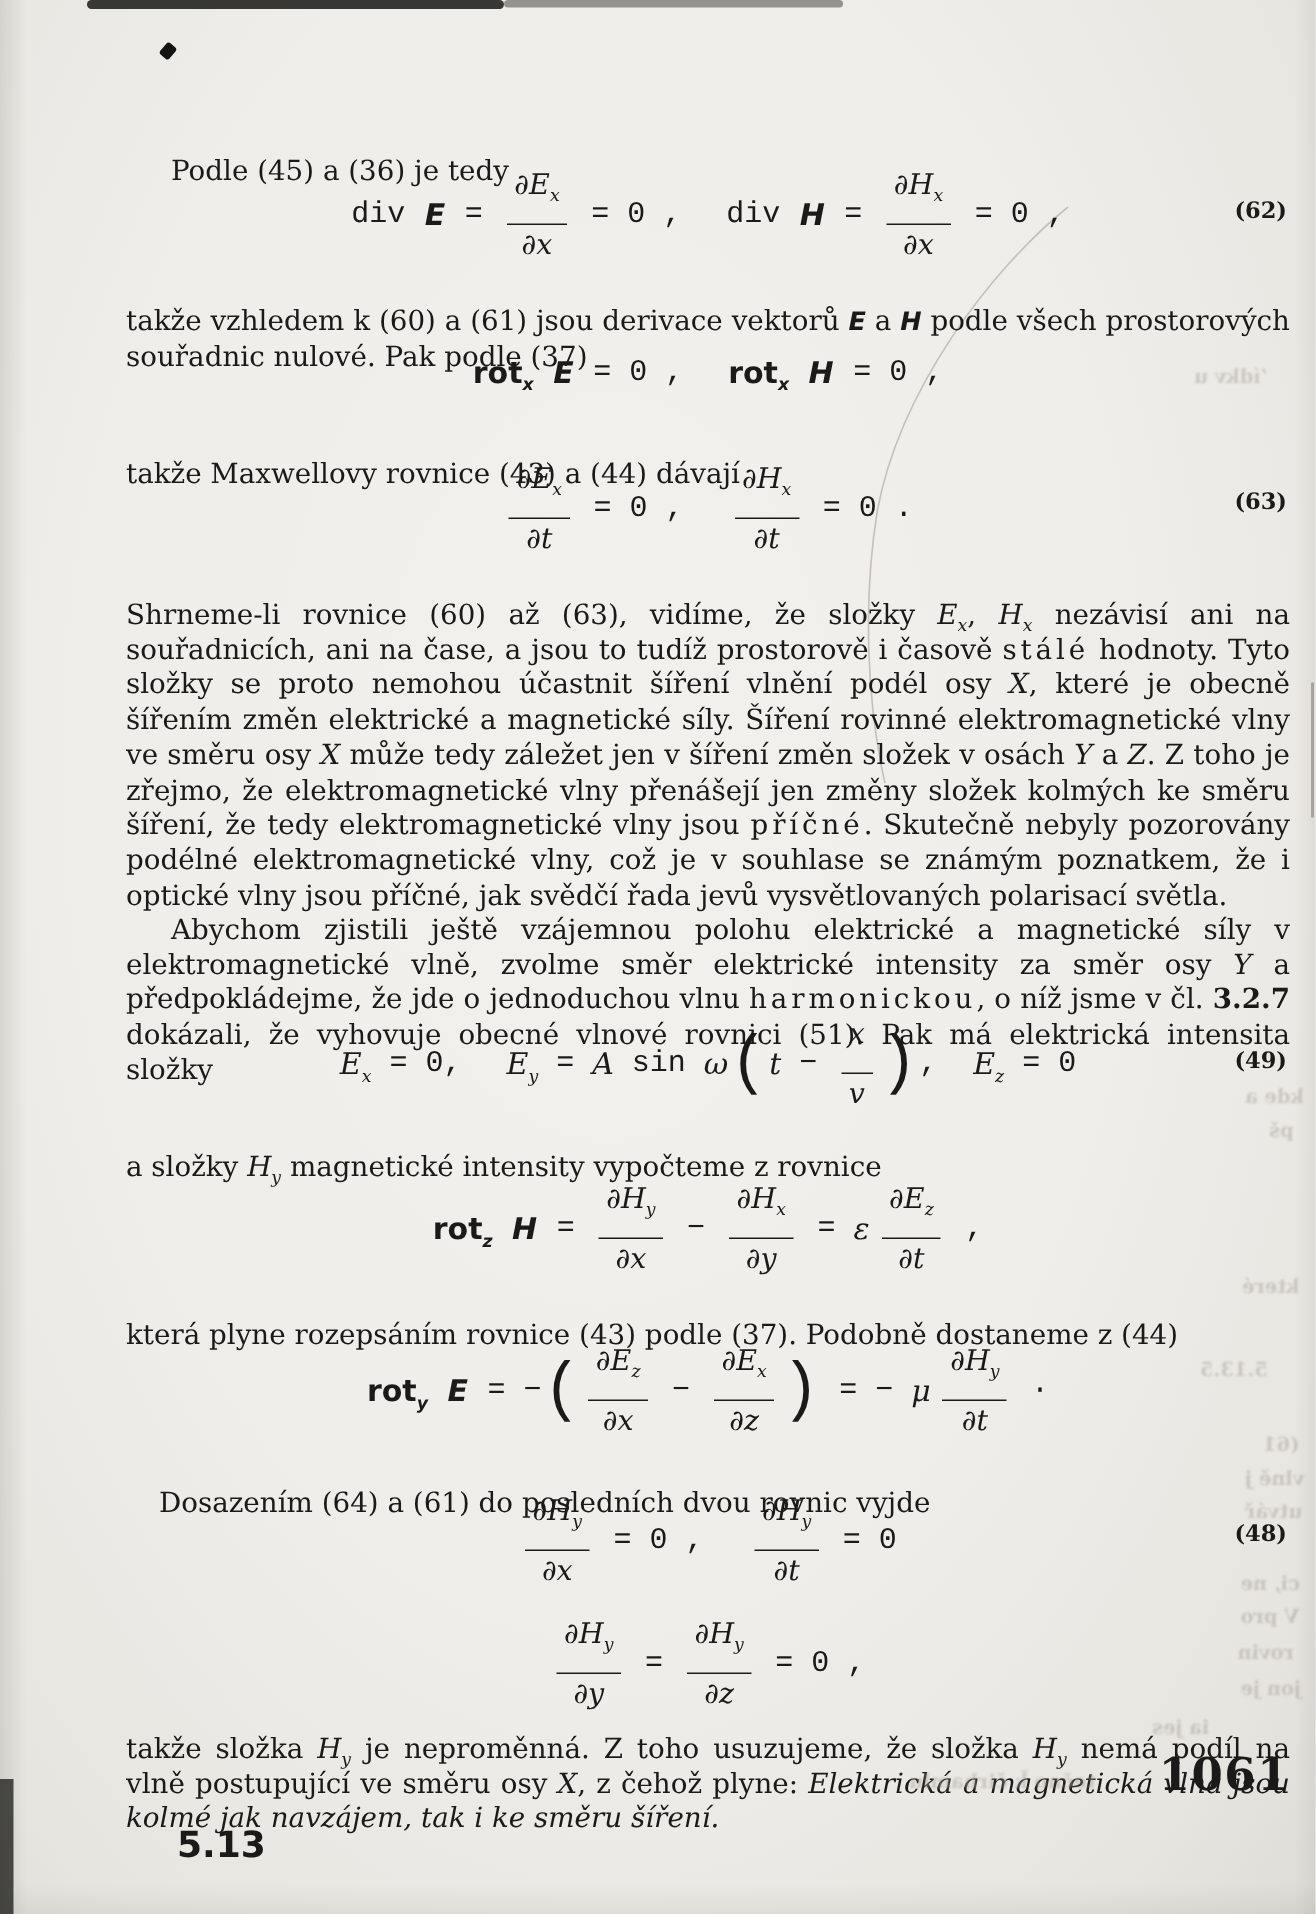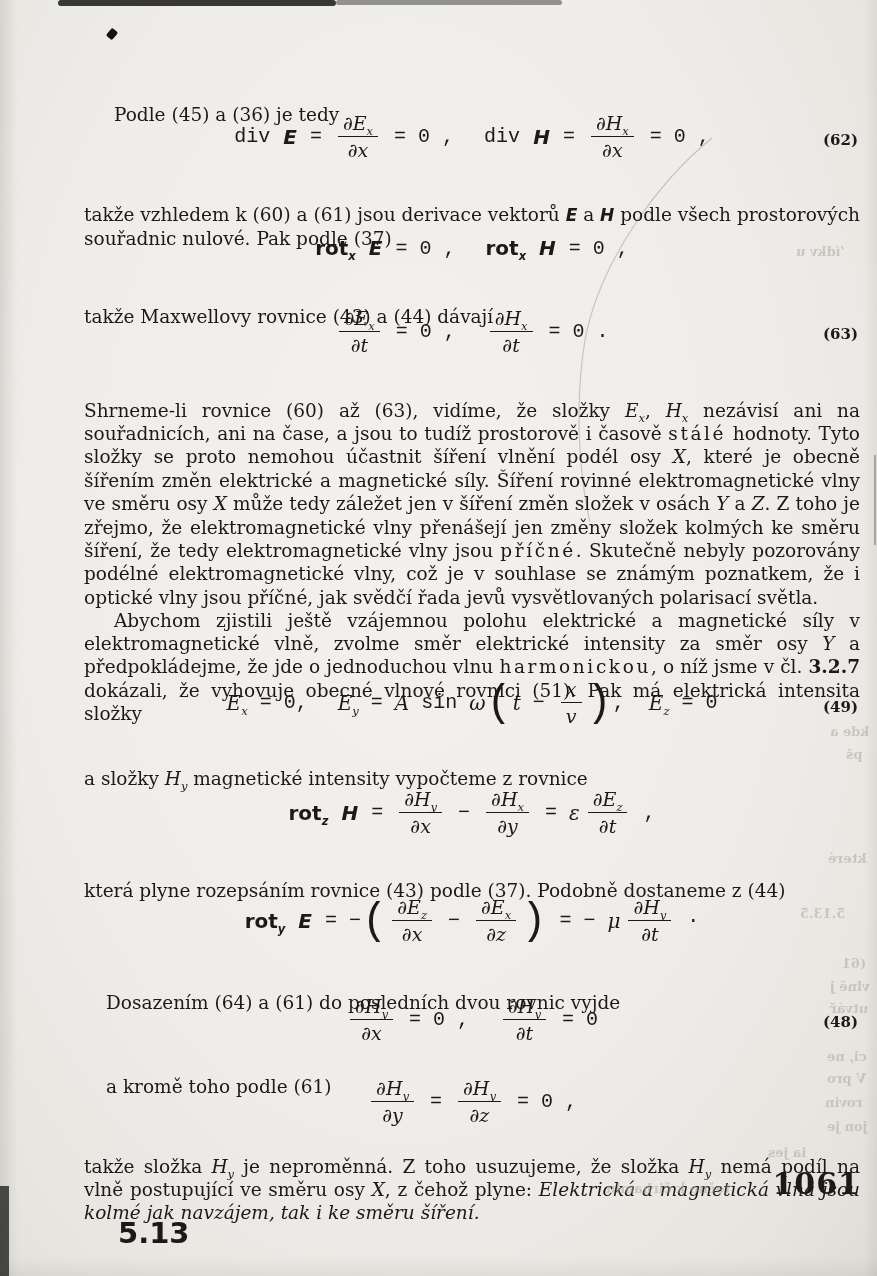--- a/index.html
+++ b/index.html
@@ -25,29 +25,29 @@
   
   .eq{position:absolute;left:84px;width:776px;text-align:center;font-size:20px;}
   .eqbody{display:inline-flex;align-items:center;white-space:nowrap;}
   .eqnum{position:absolute;right:2px;top:50%;transform:translateY(-50%);font-weight:bold;font-size:15px;}
   .mt{font-family:Liberation Mono, monospace;}
   .mi{font-style:italic;font-family:"DejaVu Serif",serif;}
   .mv{font-family:"DejaVu Sans",sans-serif;font-weight:bold;font-style:italic;padding:0 1px;}
   .ms{font-family:"DejaVu Sans",sans-serif;font-weight:bold;font-style:normal;}
   .frac{display:inline-flex;flex-direction:column;align-items:center;vertical-align:middle;
         margin:0 4px;font-size:19px;line-height:1.15;}
-  .frac .num{display:block;padding:1px 5px 1px;border-bottom:1.6px solid #1b1a18;}
+  .frac .num{display:block;padding:1px 5px 14px;border-bottom:1.6px solid #1b1a18;}
   .frac .den{display:block;padding-top:3px;}
   .frac sub.s{font-size:11.5px;}
   .big{font-size:42px;font-weight:normal;line-height:0;transform:scaleY(1.05);padding:0 1px;}
   .gap{display:inline-block;width:30px;}
   .thin{display:inline-block;width:4px;}
   
   .sec{position:absolute;left:118px;top:1216px;font-family:"DejaVu Sans",sans-serif;
-       font-weight:bold;font-size:29px;}
+       font-weight:bold;font-size:24px;}
   .pagenum{position:absolute;right:17px;top:1166px;font-weight:bold;font-size:30px;
        letter-spacing:1px;}
   
   .streak{position:absolute;background:#23231f;border-radius:3px;}
   .ghost{position:absolute;color:#a8a49a;opacity:.5;filter:blur(.6px);
          transform:scaleX(-1);font-size:13px;font-weight:bold;white-space:nowrap;}
   .dot{position:absolute;left:108px;top:29px;width:8px;height:10px;background:#14140f;
        transform:rotate(40deg);border-radius:2px;}
   .edgeline{position:absolute;right:1px;top:455px;width:2px;height:90px;background:#8f8c84;opacity:.7;}
   svg.hair{position:absolute;left:0;top:0;pointer-events:none;}
@@ -225,21 +225,20 @@
         <span class="gap"></span>
         <span class="frac">
           <span class="num mi">∂H<sub class="s">y</sub></span>
           <span class="den mi">∂t</span>
         </span>
         <span class="mt">&nbsp;=&nbsp;0</span>
       </span>
     <span class="eqnum">(48)</span>
   </div>
 
-  <p class="para indent2" style="top:1056px;"><span>a kromě toho podle (61)</span></p>
 
   <div class="eq" style="top:1076px;height:56px;">
     <span class="eqbody">
         <span class="frac">
           <span class="num mi">∂H<sub class="s">y</sub></span>
           <span class="den mi">∂y</span>
         </span>
         <span class="mt">&nbsp;=&nbsp;</span>
         <span class="frac">
           <span class="num mi">∂H<sub class="s">y</sub></span>

